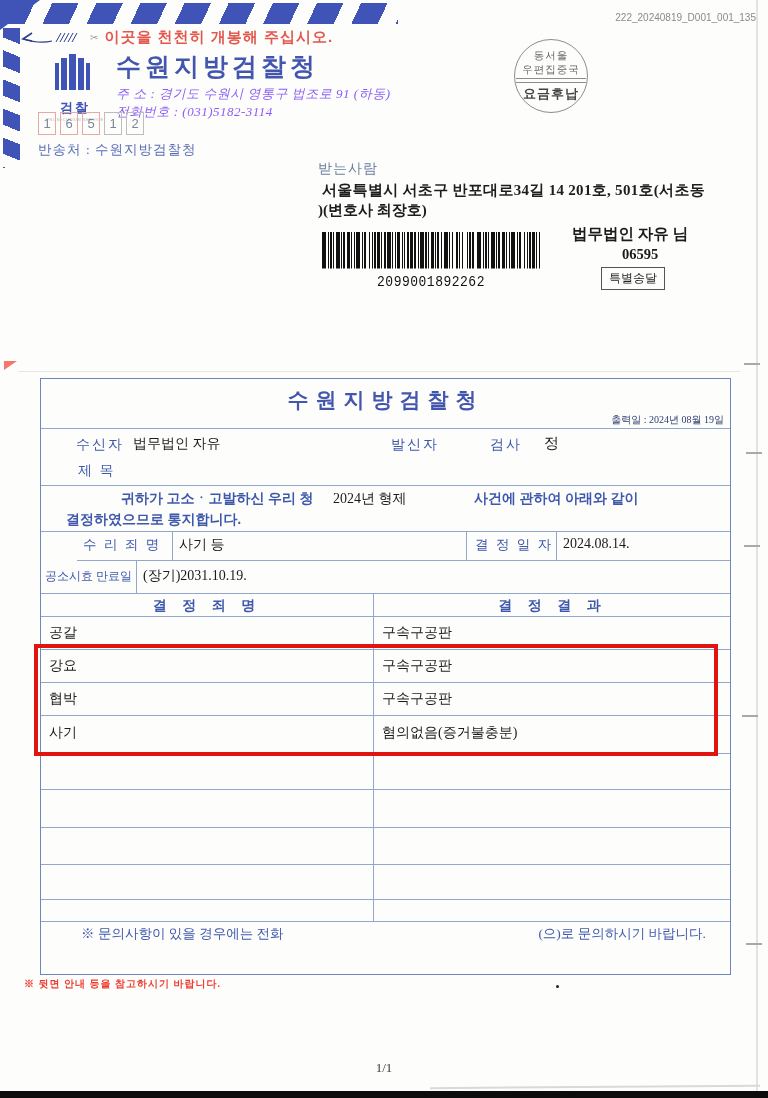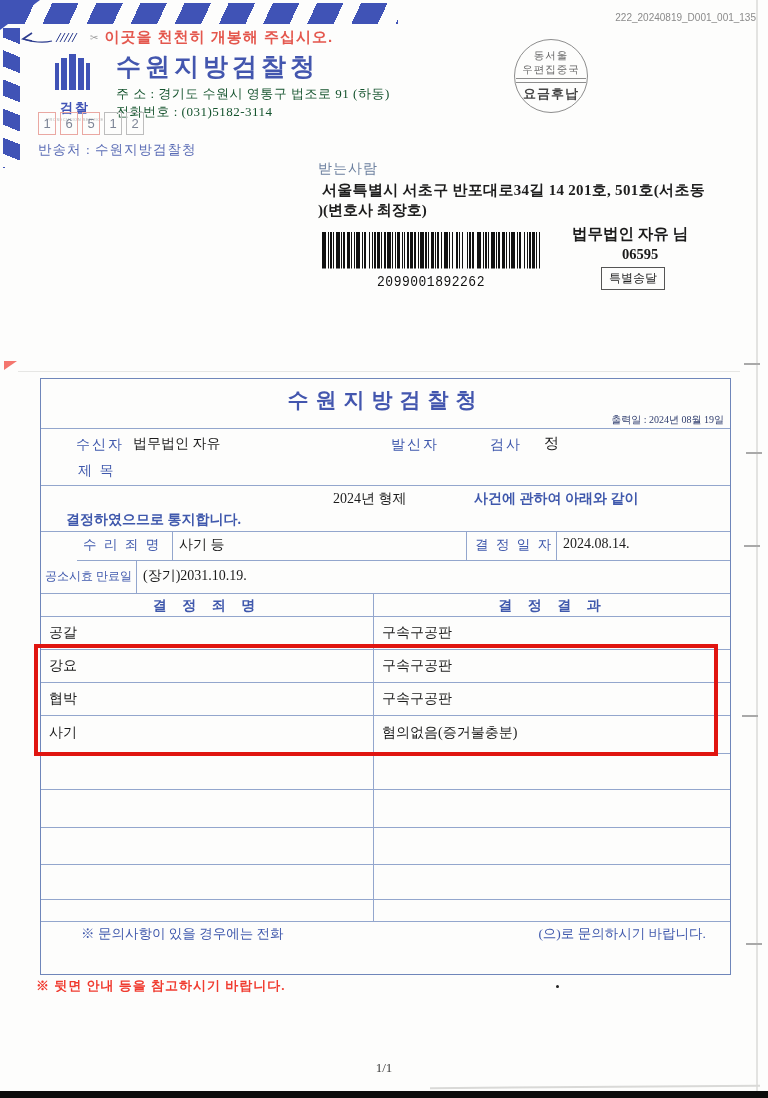--- a/index.html
+++ b/index.html
@@ -18,21 +18,21 @@
   .open-row{left:18px;top:29px;height:16px;display:flex;align-items:center;gap:6px;}
   .open-notice{color:#e4574d;font-size:15px;font-weight:bold;letter-spacing:1px;
     font-family:"Liberation Sans",sans-serif;}
   .scissors{color:#9a9a9a;font-size:10px;}
   
   .logo-wrap{left:42px;top:54px;width:66px;text-align:center;}
   .logo-label{color:#4053b6;font-weight:bold;font-size:13px;letter-spacing:2px;margin-top:1px;}
   .logo-sub{color:#b3b3b3;font-size:4px;letter-spacing:.5px;white-space:nowrap;
     font-family:"Liberation Sans",sans-serif;}
   .agency-name{left:116px;top:50px;color:#4356ae;font-size:25px;font-weight:bold;letter-spacing:4px;}
-  .addr-line{left:116px;color:#14532d;font-size:13px;letter-spacing:.5px;}
+  .addr-line{left:116px;color:#8b5cf6;font-size:13px;letter-spacing:.5px;font-style:italic;}
   .postal-row{left:38px;top:112px;display:flex;gap:4px;}
   .pbox{width:16px;height:21px;display:flex;align-items:center;justify-content:center;
     font-size:13px;color:#7d8596;font-family:"Liberation Sans",sans-serif;}
   .pbox.red{border:1px solid #eaa8a2;}
   .pbox.gray{border:1px solid #bdbdbd;}
   .return-line{left:38px;top:141px;color:#5a6cb5;font-size:13.5px;letter-spacing:1px;}
   
   .stamp{left:514px;top:39px;width:72px;height:72px;border:1.6px solid #8d8d8d;border-radius:50%;
     display:flex;flex-direction:column;align-items:center;justify-content:center;color:#666;}
   .stamp .l1{font-size:10.5px;letter-spacing:1px;line-height:1.25;text-align:center;}
@@ -59,21 +59,21 @@
   .blue{color:#3f58ac;}
   .doc-title{position:absolute;left:0;right:0;top:7px;text-align:center;color:#4356ae;
     font-size:21px;font-weight:bold;letter-spacing:7px;}
   .print-date{position:absolute;right:6px;bottom:1px;color:#2e3c6d;font-size:10px;}
   .vline{position:absolute;top:0;bottom:0;width:1px;background:#93a6cd;}
   .celltext{position:absolute;font-size:14px;white-space:nowrap;}
   .lbl{color:#3f58ac;letter-spacing:2px;}
   .hdrtext{position:absolute;top:3px;text-align:center;color:#3f58ac;font-size:14px;
     font-weight:bold;letter-spacing:6px;}
   .redbox{left:34px;top:644px;width:676px;height:104px;border:4px solid #e01510;background:transparent;}
-  .foot-note{left:36px;top:977px;color:#f03c30;font-size:13px;font-weight:bold;letter-spacing:1px;}
+  .foot-note{left:24px;top:977px;color:#f03c30;font-size:10px;font-weight:bold;letter-spacing:1px;}
   .page-num{left:0;top:1060px;width:768px;text-align:center;color:#3a3a3a;font-size:13px;}
   .bottom-bar{left:0;top:1091px;width:768px;height:7px;background:#0c0c0c;}
   .edge-band{right:10px;top:0;width:2px;height:1091px;background:#e3e3e1;}
   .edge-dash{width:16px;height:2px;background:#a9a9a9;}
   .dot{width:3px;height:3px;border-radius:50%;background:#222;}
   .bottom-curve{left:430px;top:1086px;width:330px;height:2px;background:#d9d9d7;transform:rotate(-0.4deg);}
 </style>
 </head>
 <body>
 
@@ -153,20 +153,21 @@
   <div class="trow" style="height:57px;">
     <span class="celltext lbl" style="left:35px;top:7px;">수신자</span>
     <span class="celltext" style="left:92px;top:6px;">법무법인 자유</span>
     <span class="celltext lbl" style="left:350px;top:7px;">발신자</span>
     <span class="celltext lbl" style="left:449px;top:7px;">검사</span>
     <span class="celltext" style="left:503px;top:5px;font-size:15px;">정</span>
     <span class="celltext lbl" style="left:37px;top:33px;">제  목</span>
   </div>
 
   <div class="trow" style="height:46px;">
+    <span class="celltext blue" style="left:80px;top:4px;font-weight:bold;">귀하가 고소ㆍ고발하신 우리 청</span>
     <span class="celltext" style="left:292px;top:4px;">2024년 형제</span>
     <span class="celltext blue" style="left:433px;top:4px;font-weight:bold;">사건에 관하여 아래와 같이</span>
     <span class="celltext blue" style="left:25px;top:25px;font-weight:bold;">결정하였으므로 통지합니다.</span>
   </div>
 
 
   <div class="trow" style="height:29px;margin-left:36px;">
     <div class="vline" style="left:95px;"></div>
     <div class="vline" style="left:389px;"></div>
     <div class="vline" style="left:479px;"></div>

